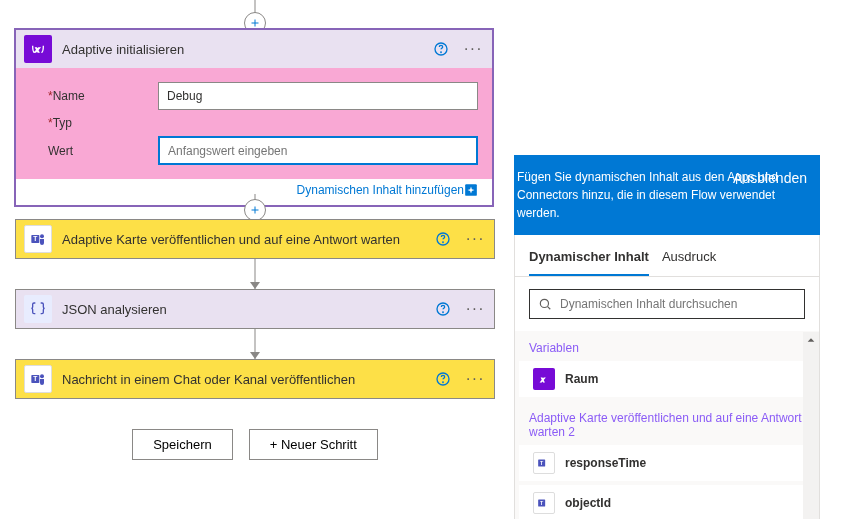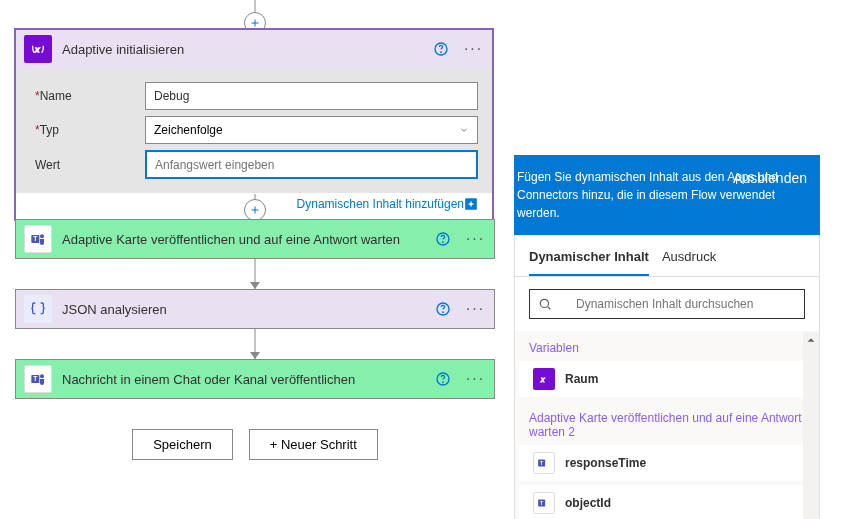--- a/index.html
+++ b/index.html
@@ -18,44 +18,44 @@
   .card-header .icon-box { width: 28px; height: 28px; border-radius: 2px; display: flex; align-items: center; justify-content: center; }
   .icon-purple { background: #770bd6; }
   .icon-teams { background: #fff; border: 1px solid #ddd; }
   .icon-parse { background: #e8ecfe; }
   .card-header .title { flex: 1; font-size: 13px; }
   .card-header .help-icon, .card-header .more-icon { width: 22px; height: 22px; display: flex; align-items: center; justify-content: center; cursor: pointer; color: #605e5c; }
   .card-header .help-icon svg { width: 16px; height: 16px; }
   .card-header .more-icon { font-size: 16px; letter-spacing: 1px; }
 
   .header-purple { background: #e9e1f1; color: #323130; }
-  .header-gray { background: #86efac; color: #323130; }
-
-  .card-body { background: #e5e5e5; padding: 8px 14px 8px 19px; }
+  .header-gray { background: #fde047; color: #323130; }
+
+  .card-body { background: #f9a8d4; padding: 8px 14px 8px 32px; }
   .form-row { display: flex; align-items: center; margin: 6px 0; }
   .form-label { width: 110px; font-size: 12px; color: #323130; }
   .form-label .req { color: #a4262c; }
   .form-input { flex: 1; height: 28px; border: 1px solid #8a8886; padding: 0 8px; font-size: 12px; color: #323130; background: #fff; }
   .form-input.focused { border: 2px solid #0078d4; height: 29px; }
   .form-select { flex: 1; height: 28px; border: 1px solid #8a8886; padding: 0 8px; font-size: 12px; display: flex; align-items: center; justify-content: space-between; background: #fff; cursor: pointer; }
   .dyn-link { text-align: right; font-size: 12px; color: #0078d4; padding: 4px 14px 8px 0; cursor: pointer; display: flex; justify-content: flex-end; align-items: center; gap: 0; }
 
   .footer-btns { position: absolute; width: 480px; left: 15px; display: flex; justify-content: center; gap: 16px; }
   .footer-btn { padding: 7px 20px; border: 1px solid #8a8886; background: #fff; font-size: 13px; cursor: pointer; }
 
   
   .panel { position: absolute; left: 514px; top: 155px; width: 306px; }
   .panel-tip { background: #0078d4; color: #fff; padding: 12px 2px; font-size: 12px; line-height: 1.5; border: 1px solid #0078d4; position: relative; }
   .panel-tip .hide { position: absolute; right: 12px; top: 12px; font-size: 14px; cursor: pointer; margin-left: 38px; }
   .panel-body { background: #faf9f8; border: 1px solid #e1dfdd; border-top: none; }
   .tabs { display: flex; gap: 13px; padding: 8px 14px 0 14px; background: #fff; border-bottom: 1px solid #e1dfdd; }
   .tab { padding: 6px 0 10px 0; font-size: 13px; cursor: pointer; color: #323130; }
   .tab.active { font-weight: 600; border-bottom: 2px solid #0078d4; color: #323130; }
   .search-wrap { padding: 12px 14px; background: #fff; }
-  .search-box { display: flex; align-items: center; height: 30px; border: 1px solid #323130; padding: 0 8px; gap: 24px; }
+  .search-box { display: flex; align-items: center; height: 30px; border: 1px solid #323130; padding: 0 8px; gap: 8px; }
   .search-box input { border: none; outline: none; flex: 1; font-size: 12px; background: transparent; }
   .section-label { padding: 10px 14px 6px 14px; font-size: 12px; color: #8b5cf6; }
   .token-row { display: flex; align-items: center; gap: 10px; padding: 7px 14px; margin: 0 4px 4px 4px; background: #fff; cursor: pointer; }
   .token-icon { width: 22px; height: 22px; border-radius: 2px; display: flex; align-items: center; justify-content: center; }
   .token-label { font-size: 12px; font-weight: 600; color: #323130; }
   .scroll-track { position: absolute; right: 0; top: 97px; width: 16px; bottom: 0; background: #f3f2f1; }
   .scroll-up { width: 16px; height: 16px; display: flex; align-items: center; justify-content: center; }
 
   .chev { width: 10px; height: 10px; }
   .placeholder { color: #605e5c; }
@@ -90,26 +90,20 @@
       </div>
       <div class="more-icon">···</div>
     </div>
     <div class="card-body">
       <div class="form-row">
         <div class="form-label"><span class="req">*</span><span>Name</span></div>
         <input class="form-input" value="Debug" style="">
       </div>
       <div class="form-row">
         <div class="form-label"><span class="req">*</span><span>Typ</span></div>
-        <div class="form-select">
-          <span>Zeichenfolge</span>
-          <svg class="chev" viewBox="0 0 24 24" fill="none" stroke="#605e5c" stroke-width="2">
-              <polyline points="6 9 12 15 18 9"></polyline>
-            </svg>
-        </div>
       </div>
       <div class="form-row">
         <div class="form-label">Wert</div>
         <input class="form-input focused placeholder" placeholder="Anfangswert eingeben" style="">
       </div>
     </div>
     <div class="dyn-link">
       <span>Dynamischen Inhalt hinzufügen</span>
       <svg width="14" height="14" viewBox="0 0 24 24" fill="#0078d4">
           <rect x="2" y="2" width="20" height="20" rx="2" fill="#0078d4"></rect>

